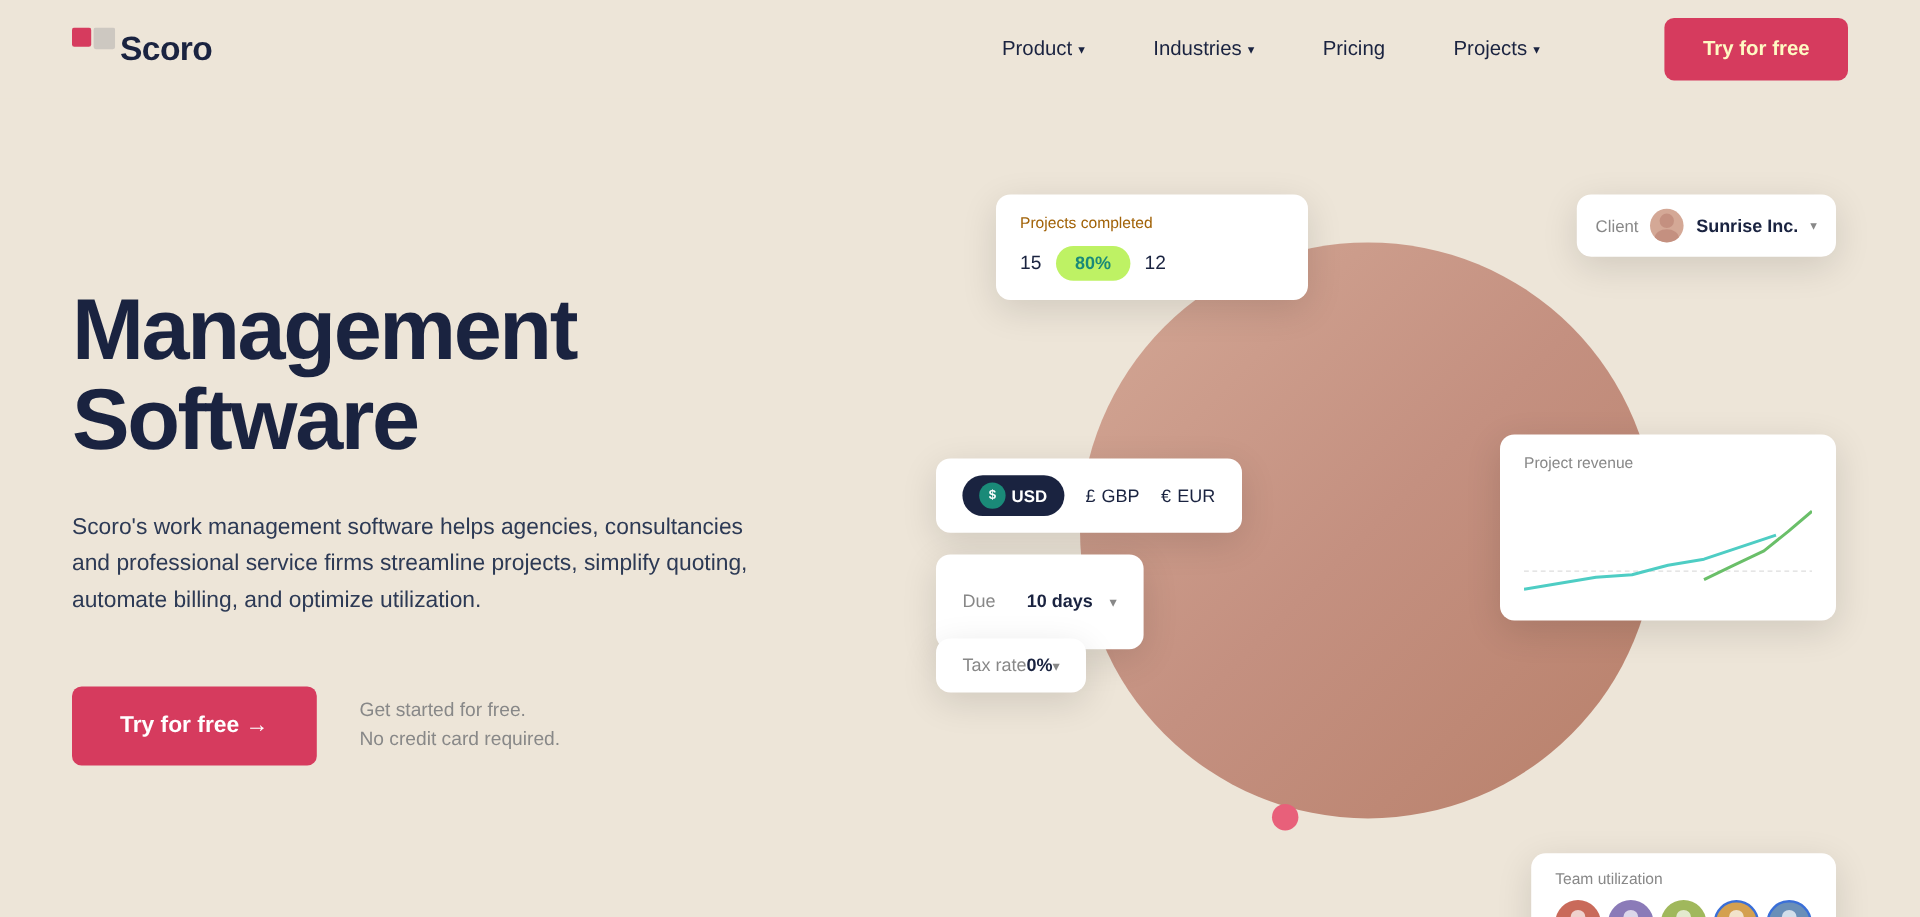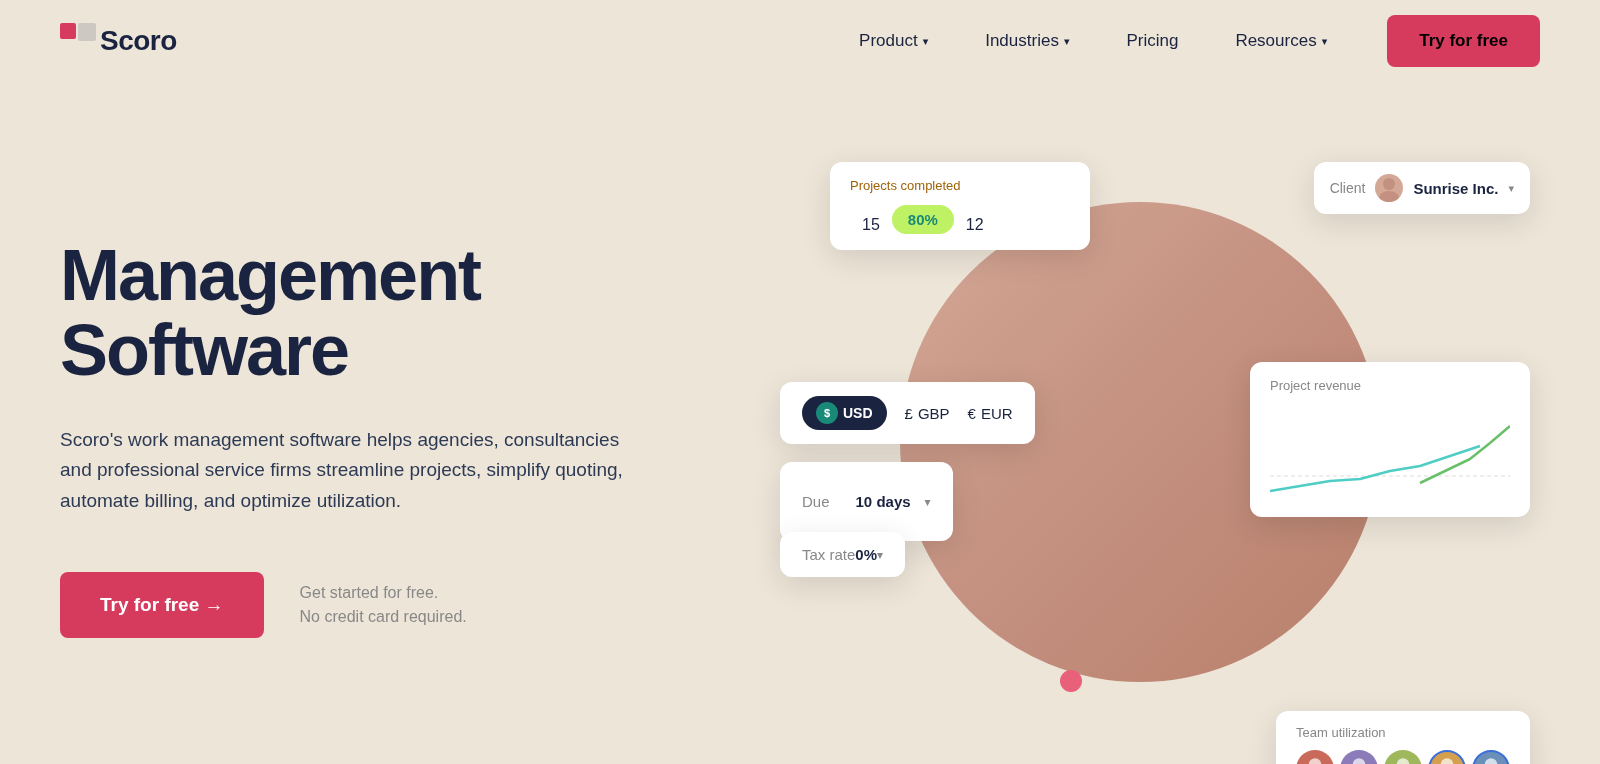--- a/index.html
+++ b/index.html
@@ -53,28 +53,29 @@
       cursor: pointer;
       border-radius: 6px;
       white-space: nowrap;
     }
     .chevron {
       font-size: 11px;
       color: #1a2340;
     }
     .nav-cta {
       background-color: #d63b5e;
-      color: #000000;
+      color: #fef9c3;
       border: none;
       border-radius: 8px;
       padding: 16px 32px;
       font-size: 17px;
       font-weight: 600;
       cursor: pointer;
       white-space: nowrap;
+      margin-left: 44px;
     }
 
     
     .hero {
       display: flex;
       align-items: flex-start;
       padding: 60px 60px 0 60px;
       min-height: 682px;
       position: relative;
       overflow: hidden;
@@ -167,26 +168,25 @@
       left: 30px;
       width: 260px;
     }
     .card-projects-title {
       font-size: 13px;
       color: #a16207;
       margin-bottom: 12px;
     }
     .card-projects-row {
       display: flex;
-      align-items: flex-end;
+      align-items: center;
       gap: 12px;
       font-size: 16px;
       color: #1a2340;
       font-weight: 500;
-      margin-left: 12px;
     }
     .progress-pill {
       background: #bef264;
       color: #1a8a78;
       border-radius: 20px;
       padding: 6px 16px;
       font-size: 15px;
       font-weight: 700;
     }
 
@@ -378,21 +378,21 @@
       <span class="chevron">▾</span>
     </div>
     <div class="nav-link">
       <span>Industries</span>
       <span class="chevron">▾</span>
     </div>
     <div class="nav-link">
       <span>Pricing</span>
     </div>
     <div class="nav-link">
-      <span>Resources</span>
+      <span>Projects</span>
       <span class="chevron">▾</span>
     </div>
   </div>
 
   <button class="nav-cta">Try for free</button>
 </nav>
 
 <section class="hero">
 
   <div class="hero-left">

